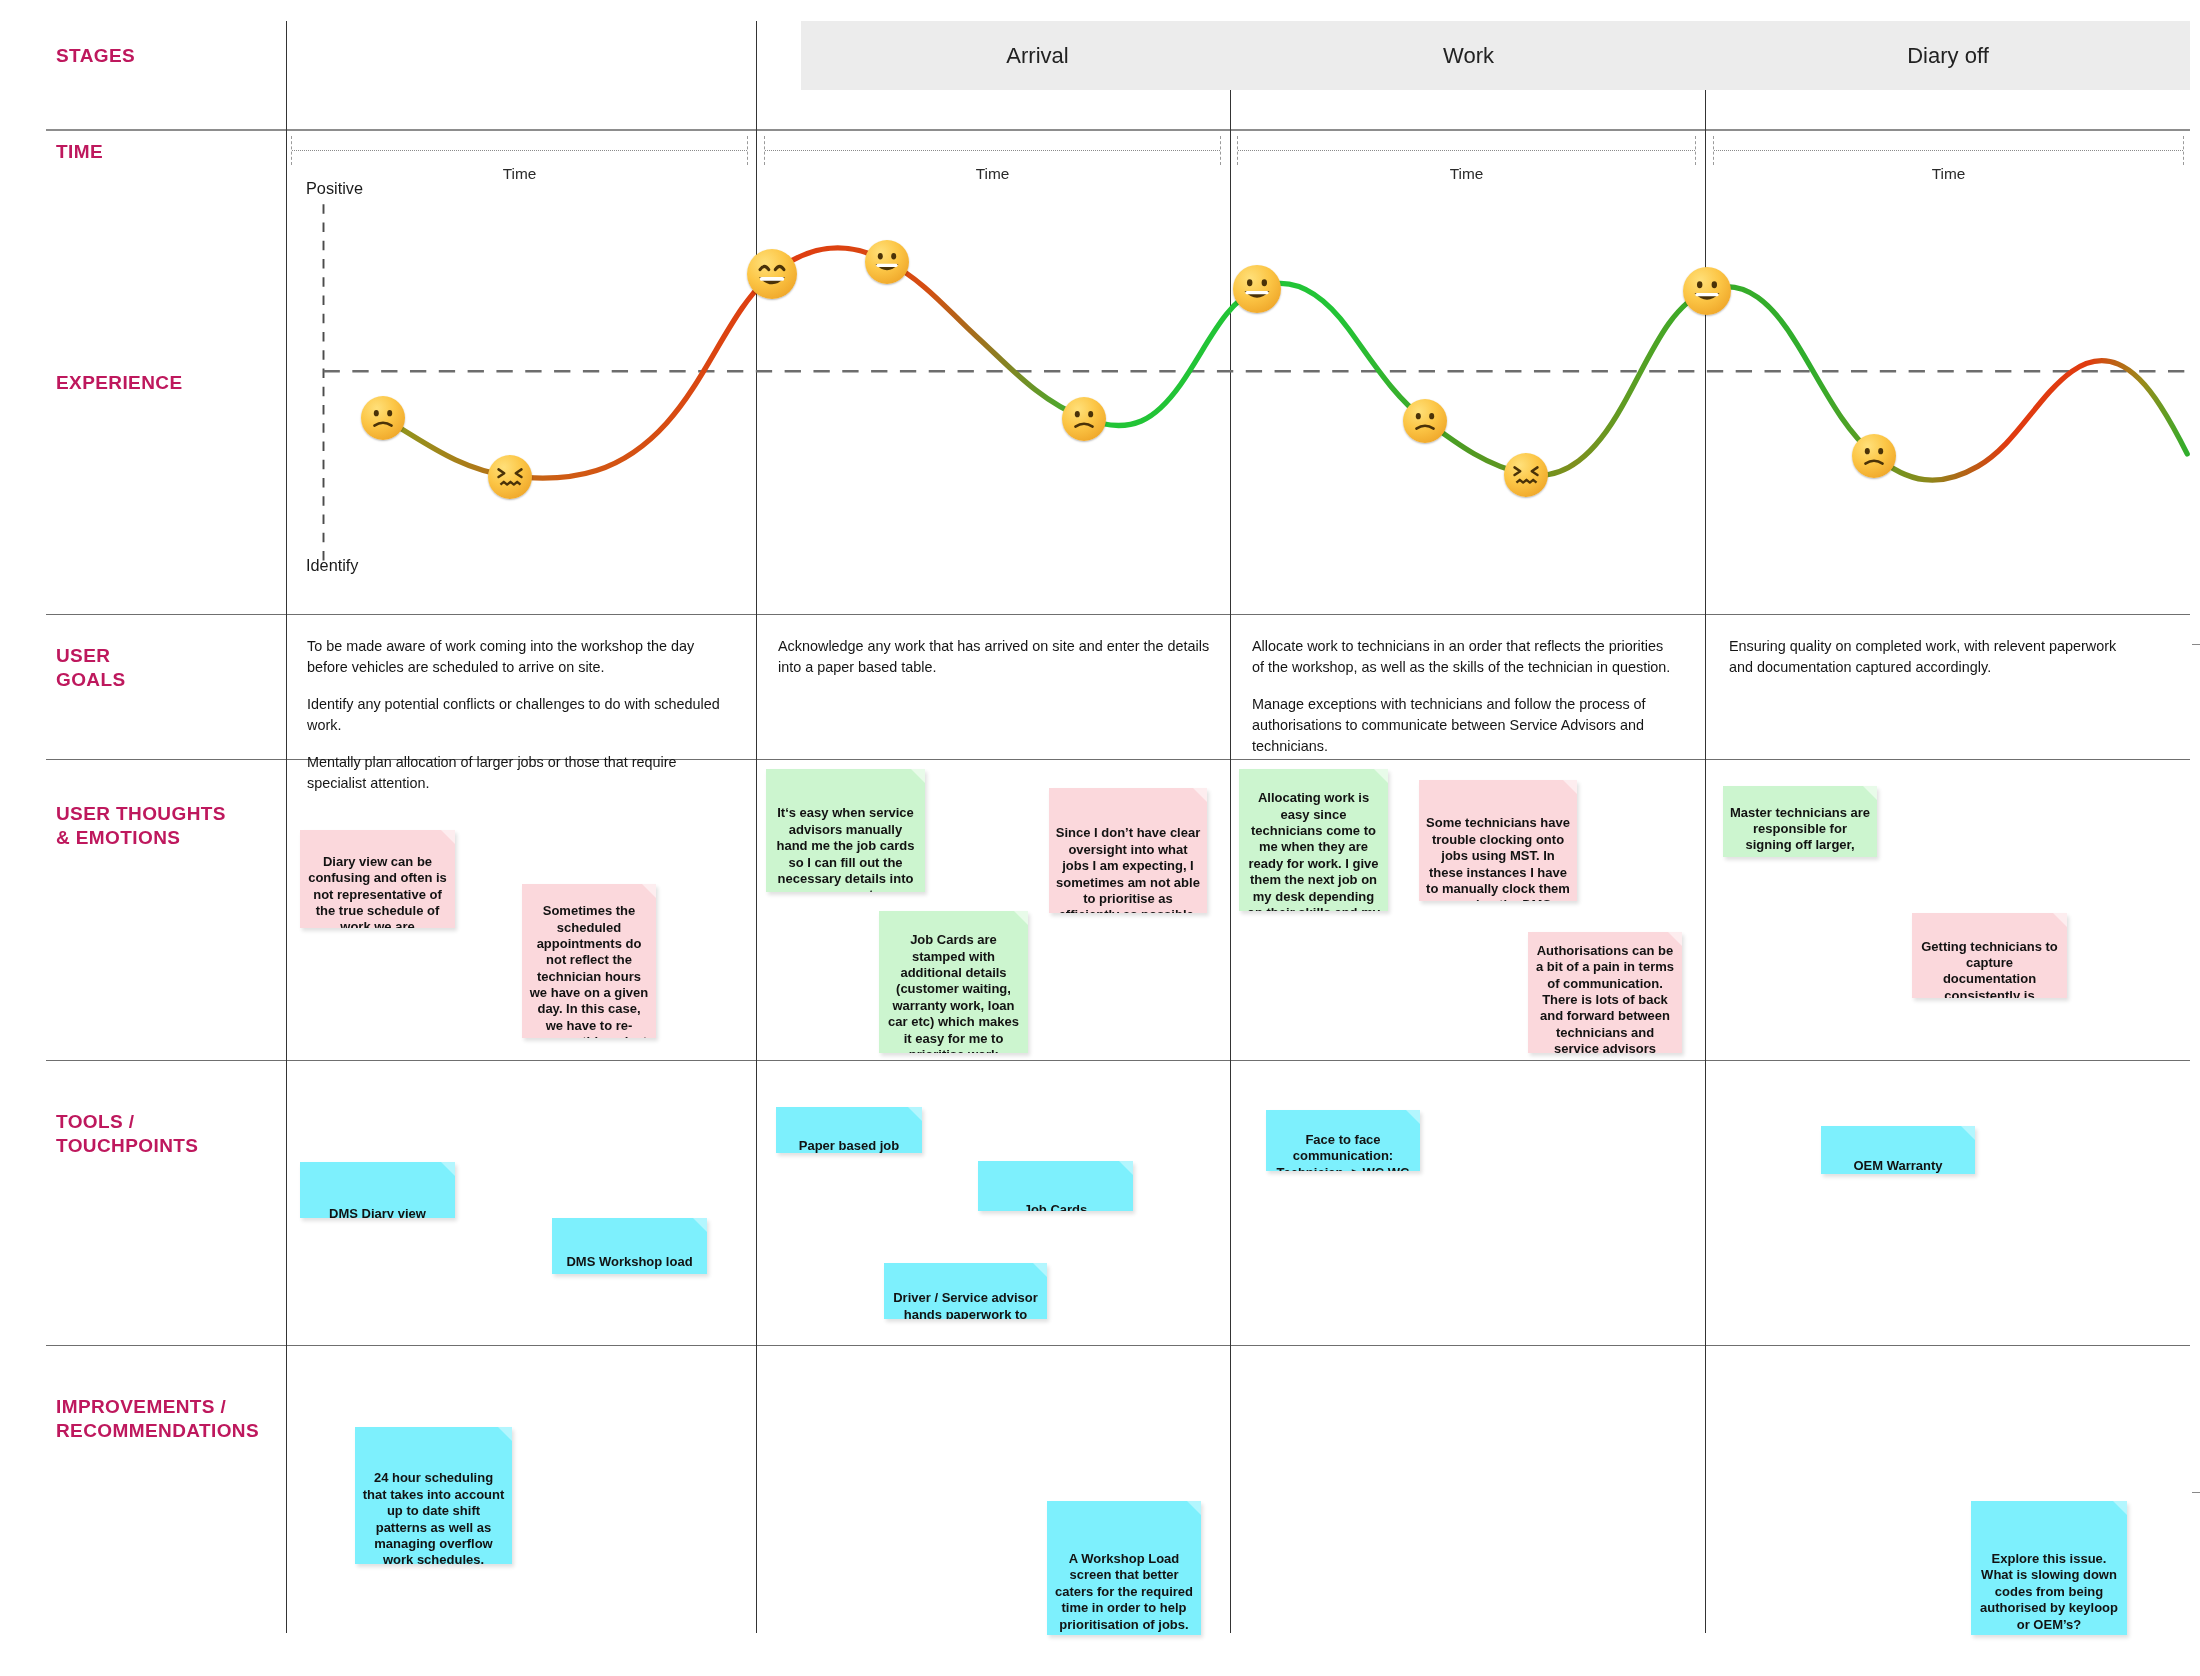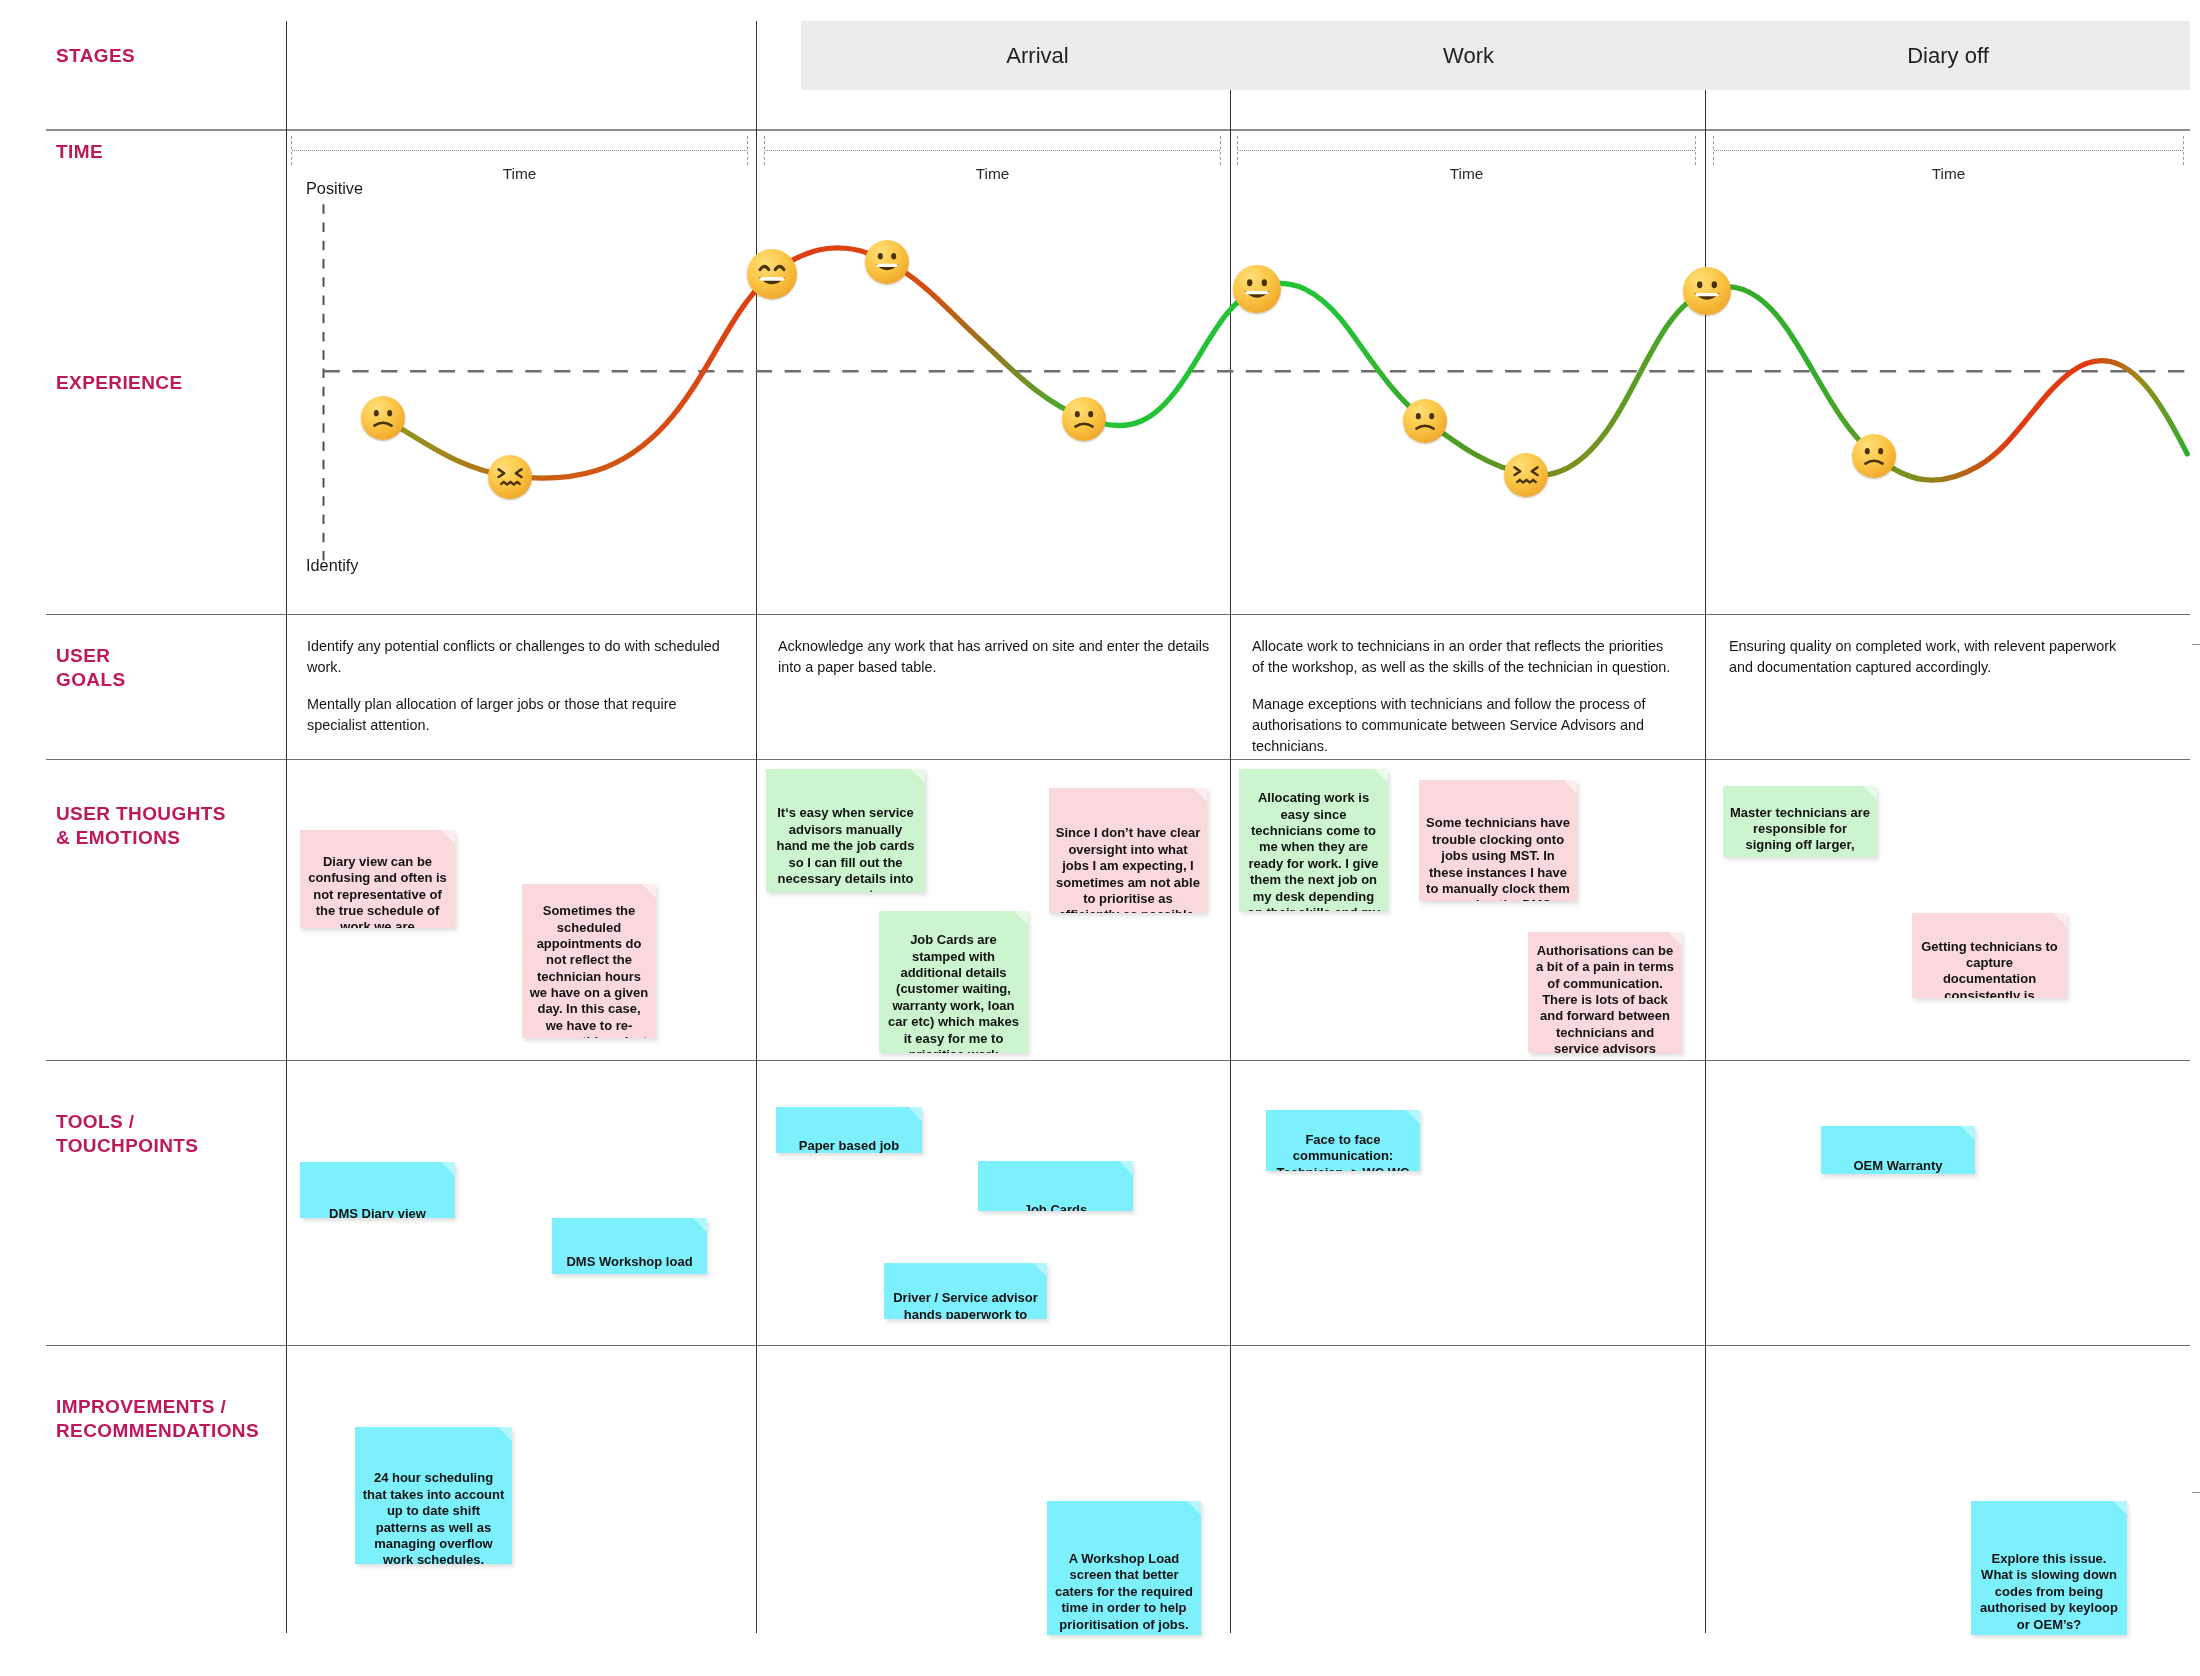--- a/index.html
+++ b/index.html
@@ -291,20 +291,21 @@
     <div class="emoji" style="left:1587px; top:273px">
       <svg viewBox="0 0 46 46">
           <ellipse cx="16" cy="18" rx="2.6" ry="3.3" fill="#4a3208"></ellipse>
           <ellipse cx="30" cy="18" rx="2.6" ry="3.3" fill="#4a3208"></ellipse>
           <path d="M14 31 Q23 25 32 31" stroke="#4a3208" stroke-width="2.6" fill="none" stroke-linecap="round"></path>
         </svg>
     </div>
   </div>
 
   <div class="goal-cell" style="left:307px;  top:636px; width:423px">
+    <p>To be made aware of work coming into the workshop the day before vehicles are scheduled to arrive on site.</p>
     <p>Identify any potential conflicts or challenges to do with scheduled work.</p>
     <p>Mentally plan allocation of larger jobs or those that require specialist attention.</p>
   </div>
   <div class="goal-cell" style="left:778px;  top:636px; width:432px">
     <p>Acknowledge any work that has arrived on site and enter the details into a paper based table.</p>
   </div>
   <div class="goal-cell" style="left:1252px; top:636px; width:425px">
     <p>Allocate work to technicians in an order that reflects the priorities of the workshop, as well as the skills of the technician in question.</p>
     <p>Manage exceptions with technicians and follow the process of authorisations to communicate between Service Advisors and technicians.</p>
   </div>

